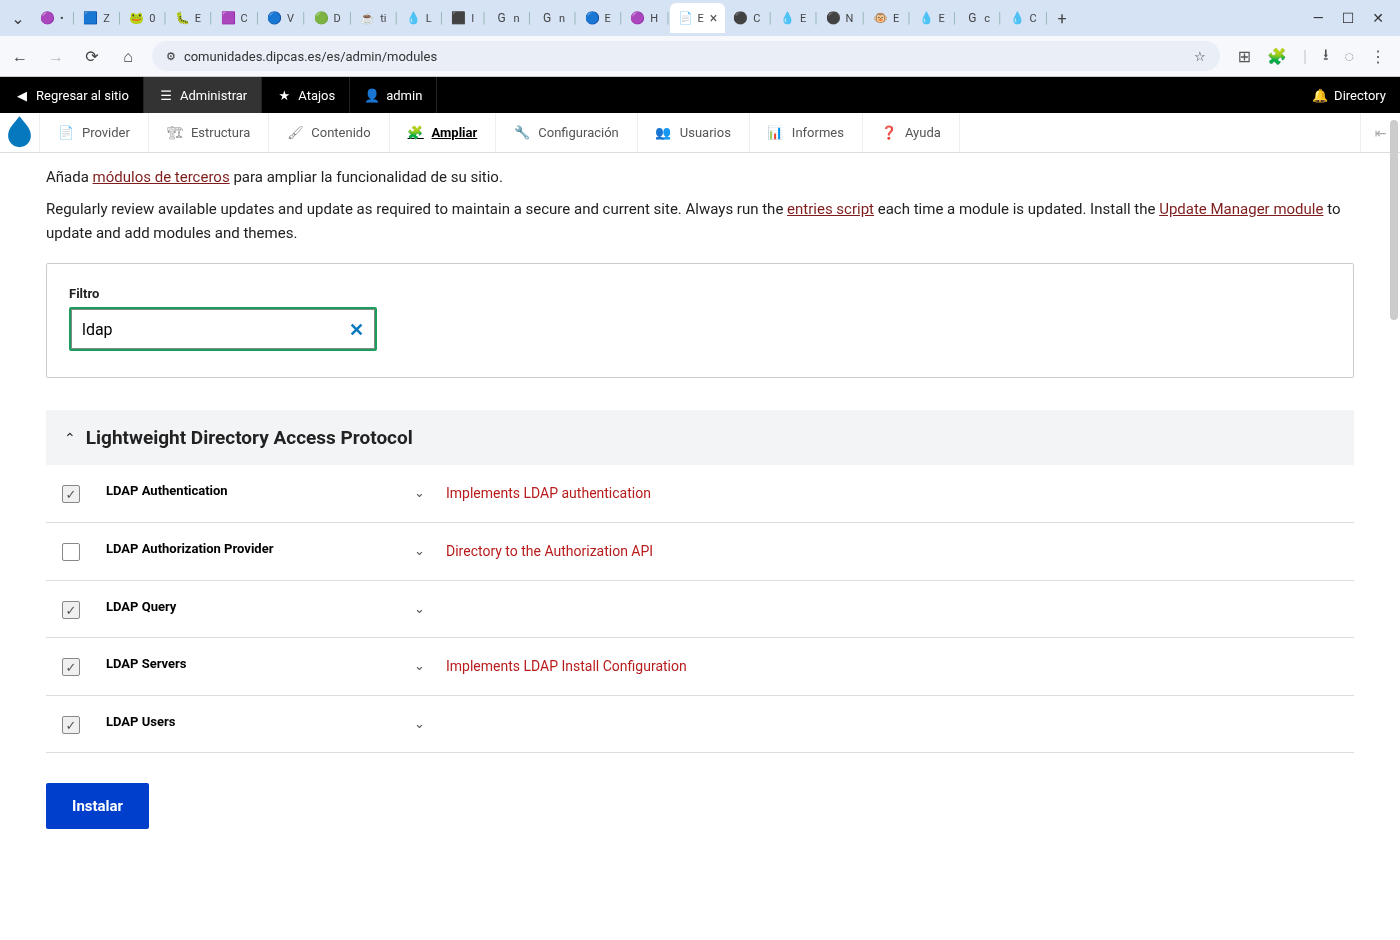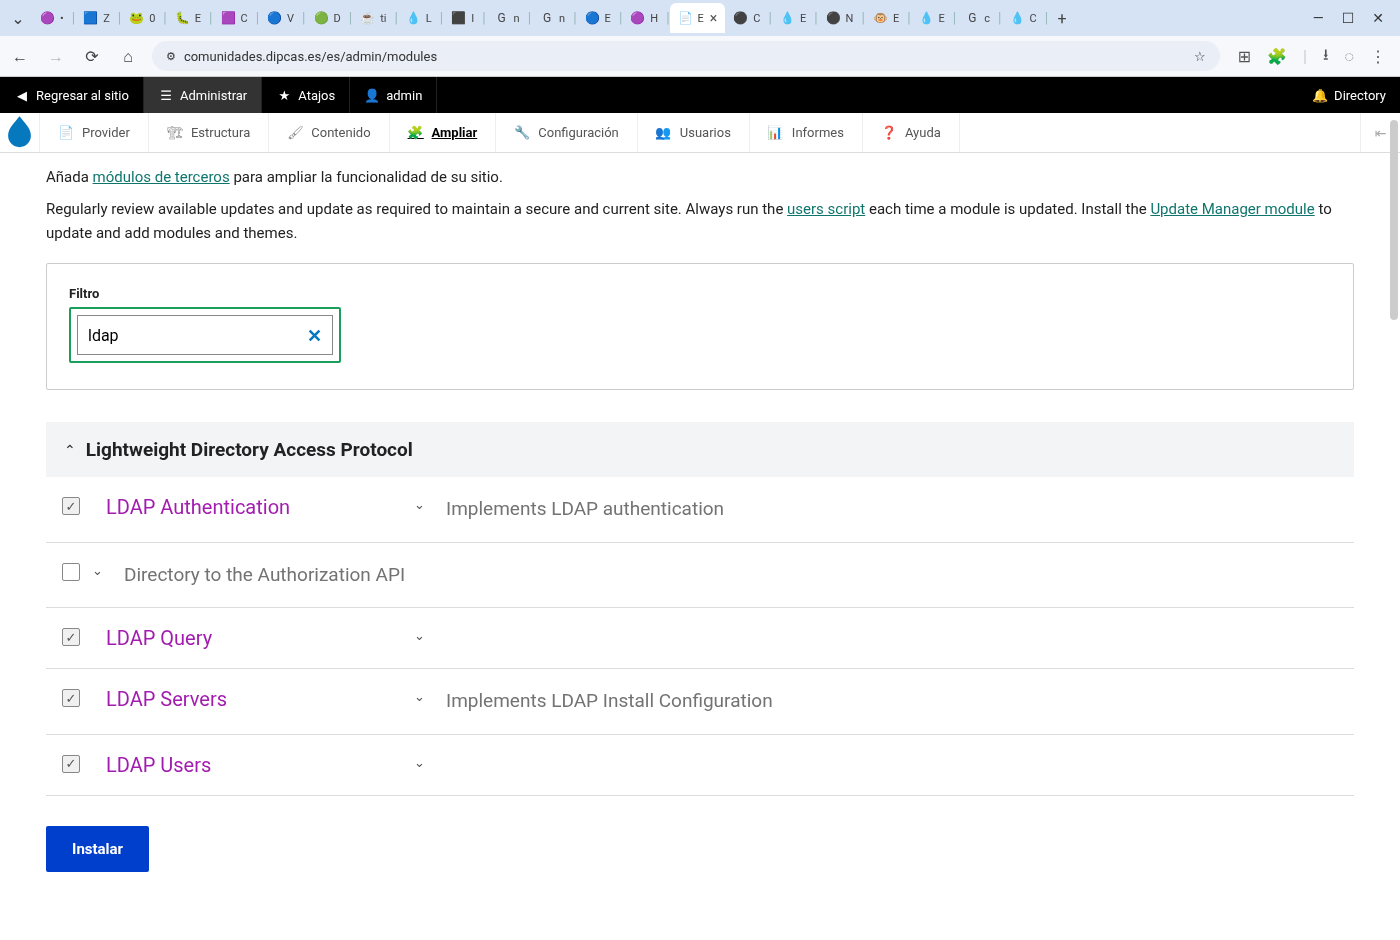--- a/index.html
+++ b/index.html
@@ -34,41 +34,41 @@
 .admin-logo { width: 40px; display: flex; align-items: center; justify-content: center; color: #0678be; font-size: 18px; border-right: 1px solid #eee; }
 .admin-item { display: flex; align-items: center; gap: 8px; padding: 0 18px; color: #555; font-size: 13px; cursor: pointer; border-right: 1px solid #eee; }
 .admin-item.active { font-weight: bold; text-decoration: underline; color: #000; }
 .admin-item .aicon { width: 16px; height: 16px; color: #888; }
 .admin-item.active .aicon { color: #000; }
 .admin-collapse { margin-left: auto; width: 40px; display: flex; align-items: center; justify-content: center; color: #aaa; border-left: 1px solid #eee; cursor: pointer; }
 
 
 .content { padding: 12px 46px 40px; }
 .intro p { font-size: 15px; color: #222; line-height: 1.6; margin-bottom: 8px; }
-.intro a { color: #0f766e; }
+.intro a { color: #7f1d1d; }
 
 .filter-box { border: 1px solid #ccc; border-radius: 2px; padding: 22px 22px 26px; margin-top: 18px; }
 .filter-label { font-size: 13px; font-weight: bold; margin-bottom: 6px; }
-.filter-input-wrap { border: 2px solid #1a9e5c; border-radius: 2px; width: 272px; padding: 6px; position: relative; }
+.filter-input-wrap { border: 2px solid #1a9e5c; border-radius: 2px; width: 308px; padding: 0; position: relative; }
 .filter-input-inner { border: 1px solid #888; display: flex; align-items: center; height: 40px; padding: 0 10px; }
 .filter-input { border: none; outline: none; font-size: 16px; flex: 1; }
 .filter-clear { color: #0678be; font-size: 18px; cursor: pointer; font-weight: bold; }
 
 .module-group { margin-top: 32px; }
 .group-header { background: #f3f4f6; padding: 16px 18px; display: flex; align-items: center; gap: 10px; cursor: pointer; }
 .group-header .chev { font-size: 14px; color: #333; }
 .group-title { font-size: 19px; font-weight: bold; }
 
 .module-row { display: flex; align-items: flex-start; padding: 18px 16px; border-bottom: 1px solid #ddd; gap: 12px; }
 .mod-check { width: 18px; height: 18px; border: 1px solid #888; border-radius: 2px; display: inline-flex; align-items: center; justify-content: center; margin-top: 2px; flex-shrink: 0; cursor: pointer; background: #fff; }
 .mod-check.checked { background: #f0f0f0; color: #555; }
 .mod-check.checked::after { content: "✓"; font-size: 13px; }
-.mod-name { width: 310px; font-weight: normal; font-size: 20px; color: #a21caf; padding-left: 14px; flex-shrink: 0; }
+.mod-name { width: 310px; font-weight: bold; font-size: 13px; color: #000000; padding-left: 14px; flex-shrink: 0; }
 .mod-expand { width: 20px; color: #555; font-size: 13px; cursor: pointer; flex-shrink: 0; margin-top: 2px; }
-.mod-desc { flex: 1; font-size: 19px; color: #737373; line-height: 1.5; }
+.mod-desc { flex: 1; font-size: 14px; color: #b91c1c; line-height: 1.5; }
 
 .install-btn { background: #003ecc; color: #fff; border: none; padding: 14px 26px; font-size: 15px; font-weight: bold; margin-top: 30px; cursor: pointer; border-radius: 2px; }
 
 
 .scroll-hint { position: fixed; right: 2px; top: 120px; width: 8px; height: 200px; background: #ccc; border-radius: 4px; }
 
 svg { width: 100%; height: 100%; }
 </style>
 </head>
 <body>
@@ -282,21 +282,21 @@
     </div>
   <div class="admin-collapse">⇤</div>
 </div>
 
 <div class="content">
   <div class="intro">
     <p>
       <span>Añada </span><a href="#">módulos de terceros</a><span> para ampliar la funcionalidad de su sitio.</span>
     </p>
     <p>
-      <span>Regularly review available updates and update as required to maintain a secure and current site. Always run the </span><a href="#">users script</a><span> each time a module is updated. Install the </span><a href="#">Update Manager module</a><span> to update and add modules and themes.</span>
+      <span>Regularly review available updates and update as required to maintain a secure and current site. Always run the </span><a href="#">entries script</a><span> each time a module is updated. Install the </span><a href="#">Update Manager module</a><span> to update and add modules and themes.</span>
     </p>
   </div>
 
   <div class="filter-box">
     <div class="filter-label">Filtro</div>
     <div class="filter-input-wrap">
       <div class="filter-input-inner">
         <input class="filter-input" value="ldap" style="">
         <span class="filter-clear">✕</span>
       </div>
@@ -310,20 +310,21 @@
     </div>
     <div id="module-rows">
         <div class="module-row">
     <span class="mod-check checked"></span>
     <span class="mod-name">LDAP Authentication</span>
     <span class="mod-expand">⌄</span>
     <span class="mod-desc">Implements LDAP authentication</span>
   </div>
         <div class="module-row">
     <span class="mod-check "></span>
+    <span class="mod-name">LDAP Authorization Provider</span>
     <span class="mod-expand">⌄</span>
     <span class="mod-desc">Directory to the Authorization API</span>
   </div>
         <div class="module-row">
     <span class="mod-check checked"></span>
     <span class="mod-name">LDAP Query</span>
     <span class="mod-expand">⌄</span>
   </div>
         <div class="module-row">
     <span class="mod-check checked"></span>

